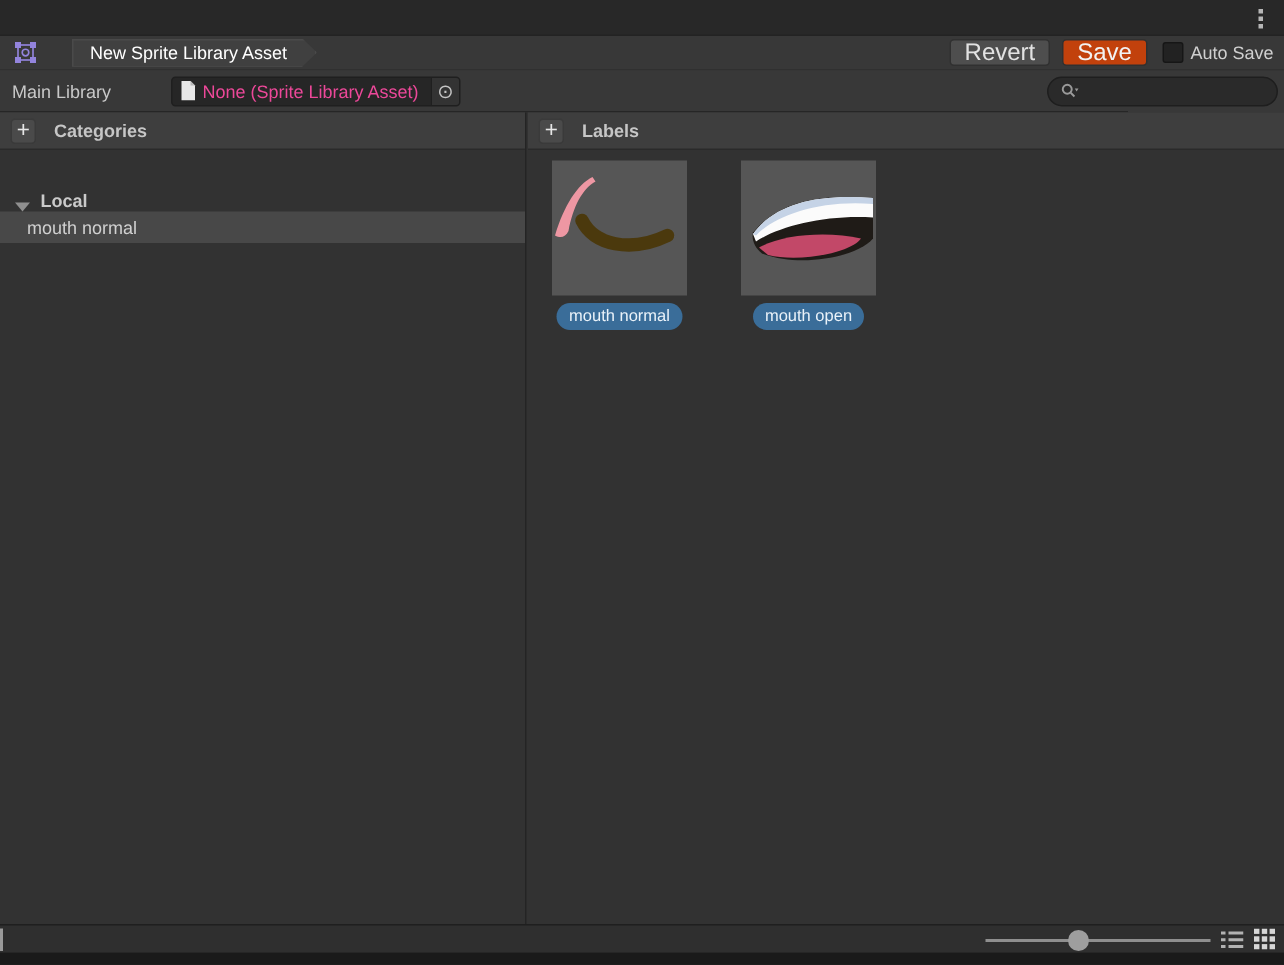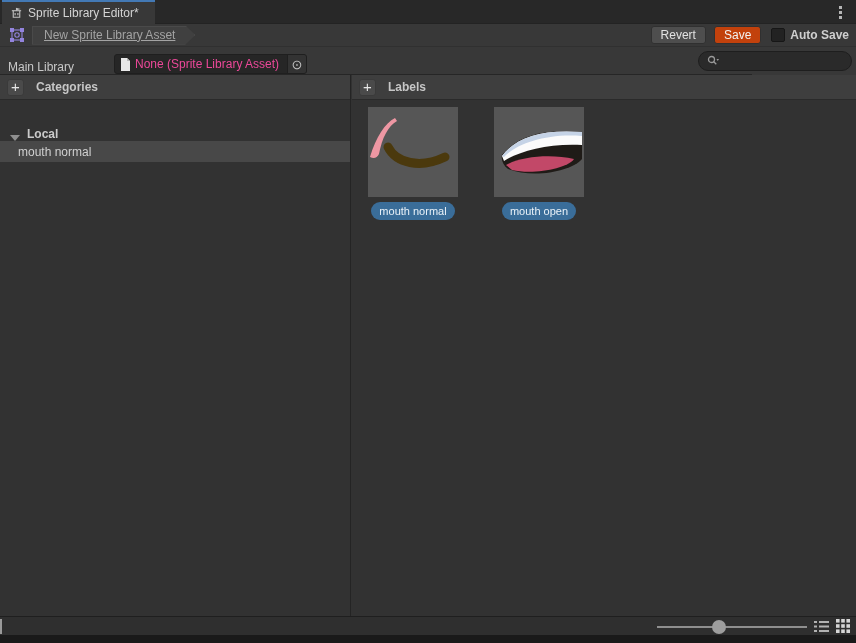--- a/index.html
+++ b/index.html
@@ -13,34 +13,34 @@
   .tab { position:absolute; left:2px; top:0; height:24px; width:153px; background:#383838;
     border-top:2px solid #4379b5; display:flex; align-items:center; gap:5px; padding:0 8px; color:#d4d4d4; }
   .kebab { position:absolute; right:8px; top:4px; width:16px; height:16px; display:flex; flex-direction:column;
     align-items:center; justify-content:center; gap:2px; cursor:pointer; }
   .kebab i { width:3px; height:3px; background:#b6b6b6; display:block; }
 
   
   .toolbar { position:absolute; left:0; top:24px; width:856px; height:23px; background:#383838;
     display:flex; align-items:center; border-bottom:1px solid #303030; }
   .asset-icon { margin-left:8px; width:18px; height:18px; display:flex; align-items:center; justify-content:center; }
-  .breadcrumb { margin-left:6px; height:19px; line-height:19px; background:#404040; color:#a3a3a3;
+  .breadcrumb { margin-left:22px; height:19px; line-height:19px; background:#404040; color:#ffffff;
     padding:0 20px 0 12px; clip-path:polygon(0 0, calc(100% - 10px) 0, 100% 50%, calc(100% - 10px) 100%, 0 100%);
-    box-shadow:inset 0 0 0 1px #4a4a4a;text-decoration:underline; }
+    box-shadow:inset 0 0 0 1px #4a4a4a; }
   .toolbar .spacer { flex:1; }
-  .btn { height:18px; border:1px solid #303030; border-radius:3px; color:#e2e2e2; font-size:12px;
+  .btn { height:18px; border:1px solid #303030; border-radius:3px; color:#e2e2e2; font-size:16px;
     padding:0 9px; font-family:inherit; cursor:pointer; }
   .btn-revert { background:#4e4e4e; margin-right:8px; }
   .btn-save { background:#c2410c; color:#f2f2f2; margin-right:10px; }
   .checkbox { width:14px; height:14px; background:#222222; border:1px solid #161616; border-radius:2px; margin-right:5px; cursor:pointer; }
-  .autosave-label { color:#cfcfcf; margin-right:7px;font-weight:bold; }
+  .autosave-label { color:#cfcfcf; margin-right:7px; }
 
   
   .mainlib { position:absolute; left:0; top:47px; width:752px; height:28px; background:#383838;
-    display:flex; align-items:flex-end; border-bottom:1px solid #262626; }
+    display:flex; align-items:center; border-bottom:1px solid #262626; }
   .mainlib-label { margin-left:8px; width:106px; color:#c8c8c8; }
   .object-field { width:193px; height:20px; background:#262626; border:1px solid #1f1f1f; border-radius:3px;
     display:flex; align-items:center; cursor:pointer; overflow:hidden; }
   .object-field .doc { margin:0 4px 0 5px; display:flex; }
   .object-field .val { flex:1; color:#ec4899; white-space:nowrap; }
   .picker { width:19px; height:100%; background:#333333; border-left:1px solid #1f1f1f;
     display:flex; align-items:center; justify-content:center; color:#c4c4c4; font-size:13px; cursor:pointer; }
   .search { position:absolute; right:4px; top:51px; width:154px; height:20px; background:#2a2a2a;
     border:1px solid #1e1e1e; border-radius:10px; display:flex; align-items:center; padding:0 8px; }
   .search input { flex:1; background:transparent; border:none; outline:none; color:#d4d4d4;
@@ -81,32 +81,20 @@
   .view-icons { position:absolute; right:5px; top:1px; display:flex; gap:6px; }
   .view-icons .vicon { width:16px; height:16px; display:flex; align-items:center; justify-content:center; cursor:pointer; }
   .bottom-edge { position:absolute; left:0; top:635px; width:856px; height:8px; background:#1a1a1a; }
 </style>
 </head>
 <body>
 
 <div class="window">
 
   <div class="tabbar">
-    <div class="tab">
-      <span style="display:flex;">
-        <svg width="13" height="13" viewBox="0 0 14 14" fill="none" stroke="#c0c0c0" stroke-width="1.2">
-          <path d="M2 4 H12"></path>
-          <path d="M3.5 4 V11 H10.5 V4"></path>
-          <path d="M5.5 6.5 V9"></path>
-            <path d="M8.5 6.5 V9"></path>
-          <path d="M7 4 V1.5 L9.5 2.2 L7 3"></path>
-        </svg>
-      </span>
-      <span>Sprite Library Editor*</span>
-    </div>
     <div class="kebab">
         <i></i>
         <i></i>
         <i></i>
       </div>
   </div>
 
   <div class="toolbar">
     <span class="asset-icon">
       <svg width="16" height="16" viewBox="0 0 16 16">

